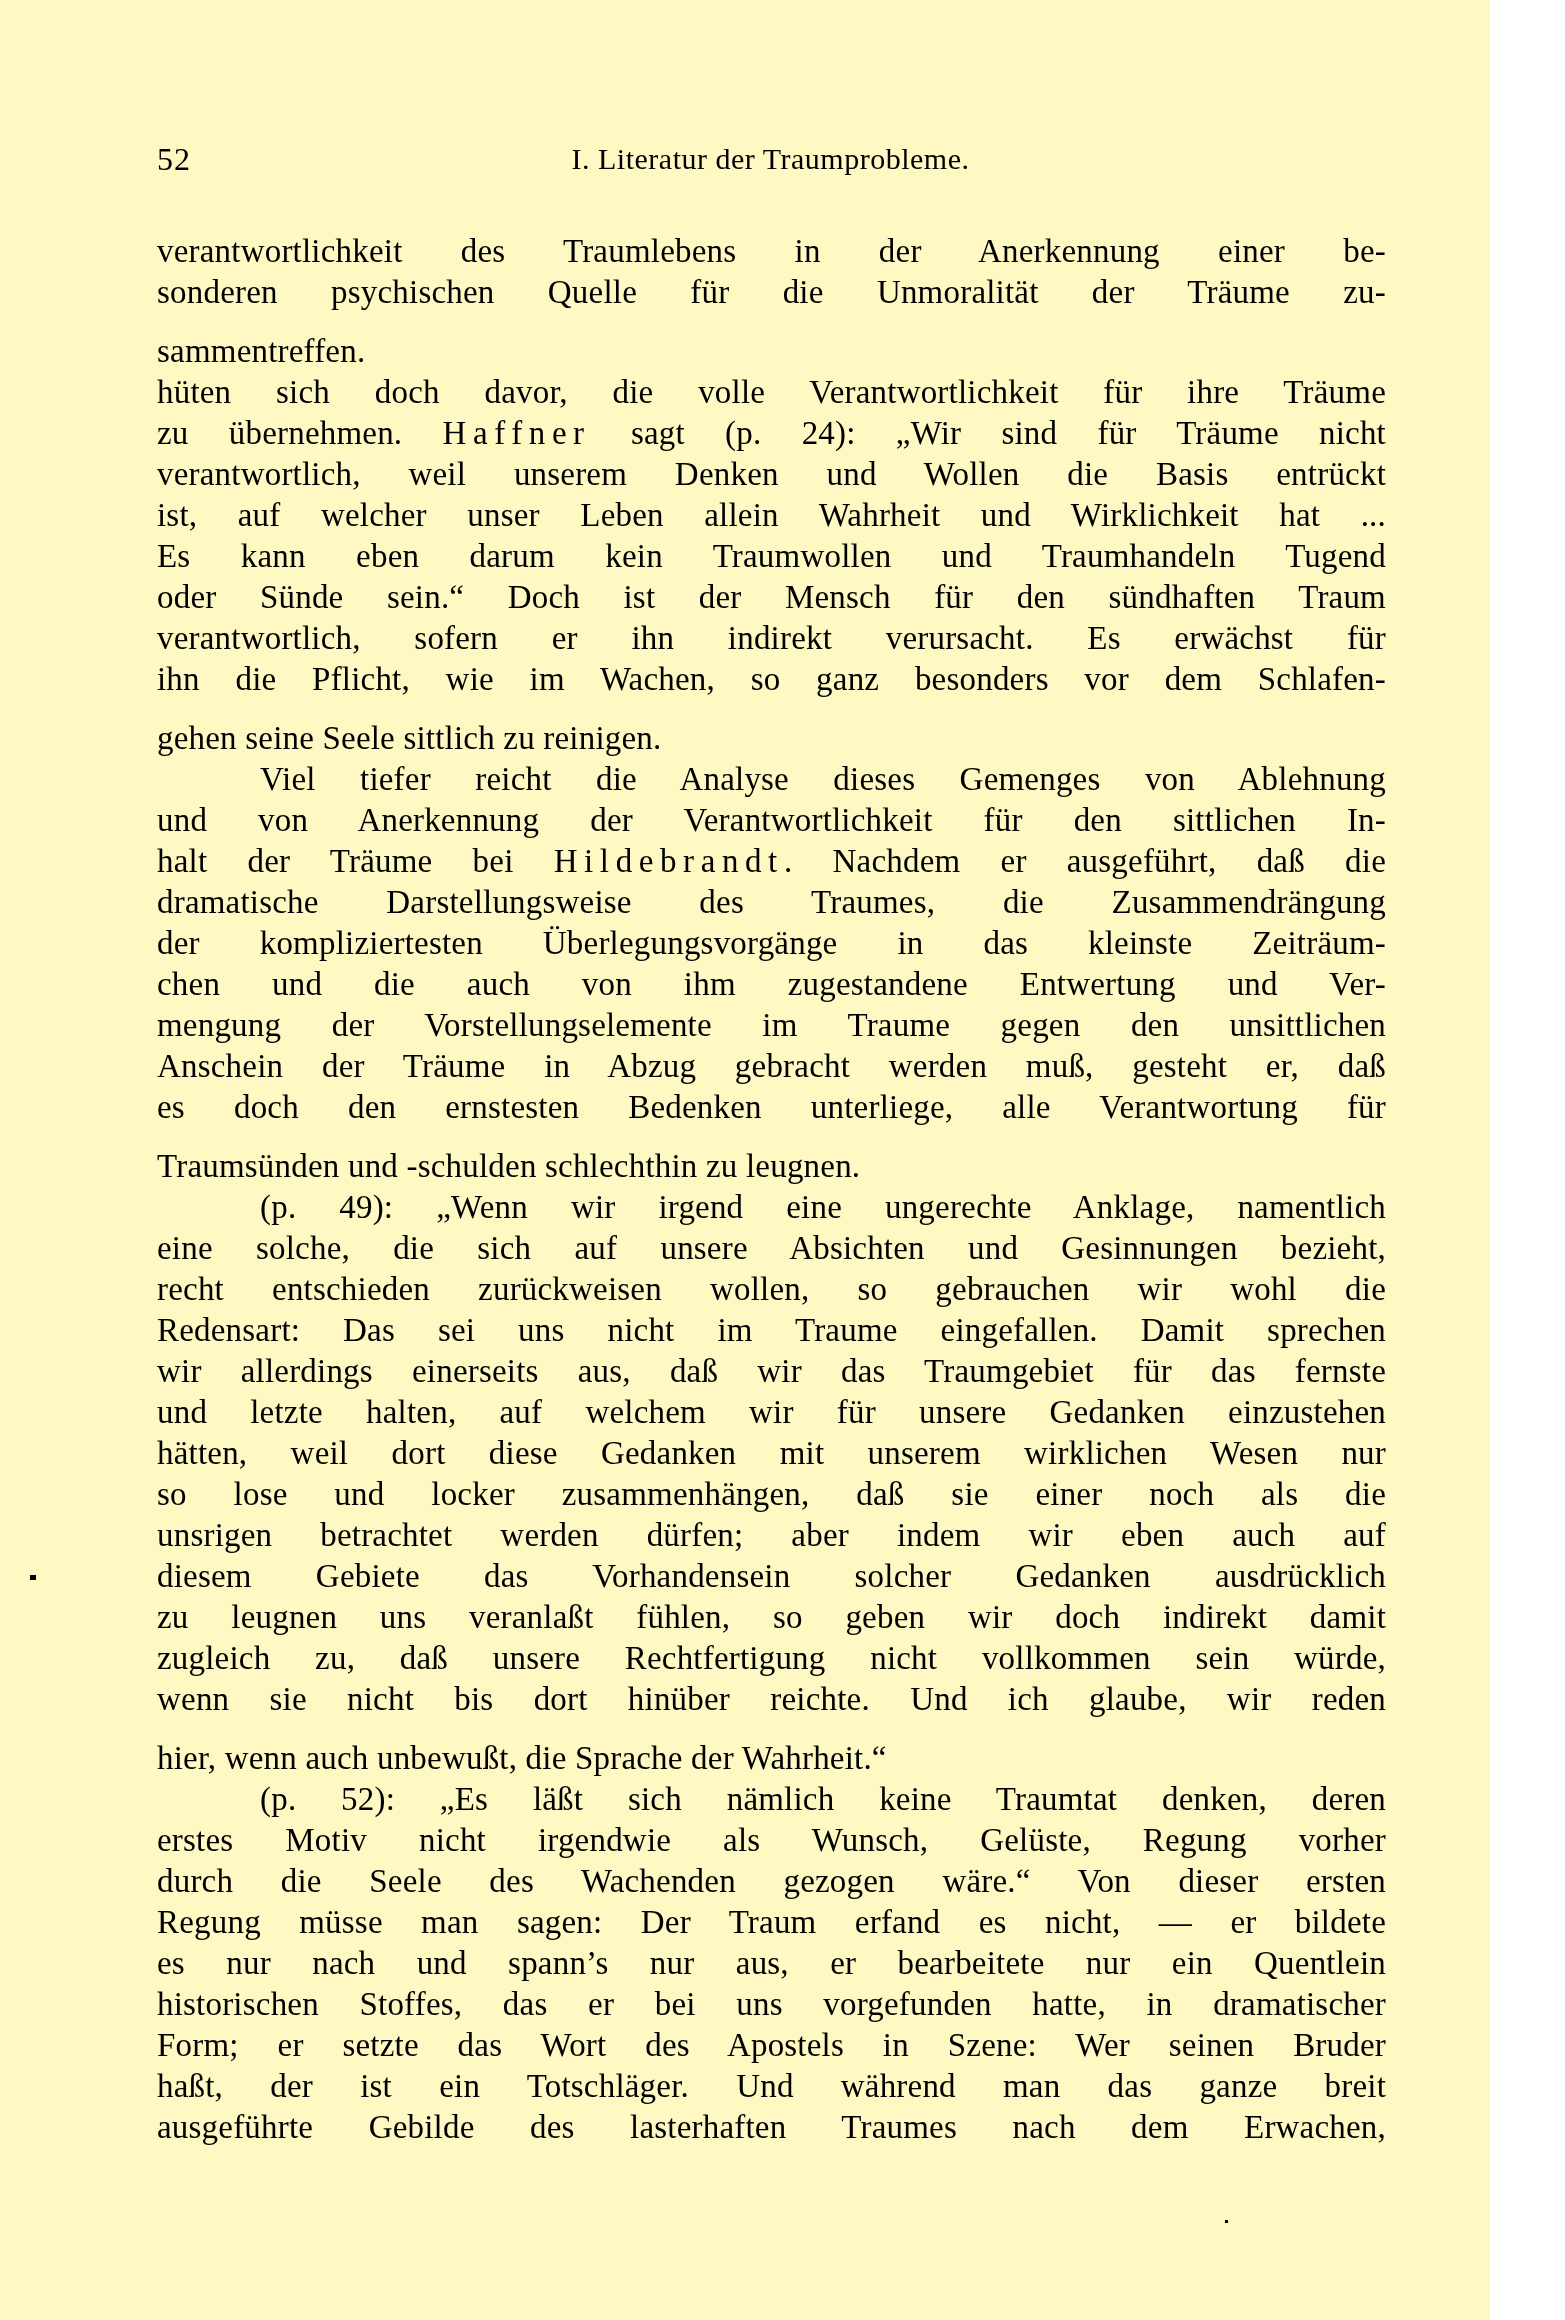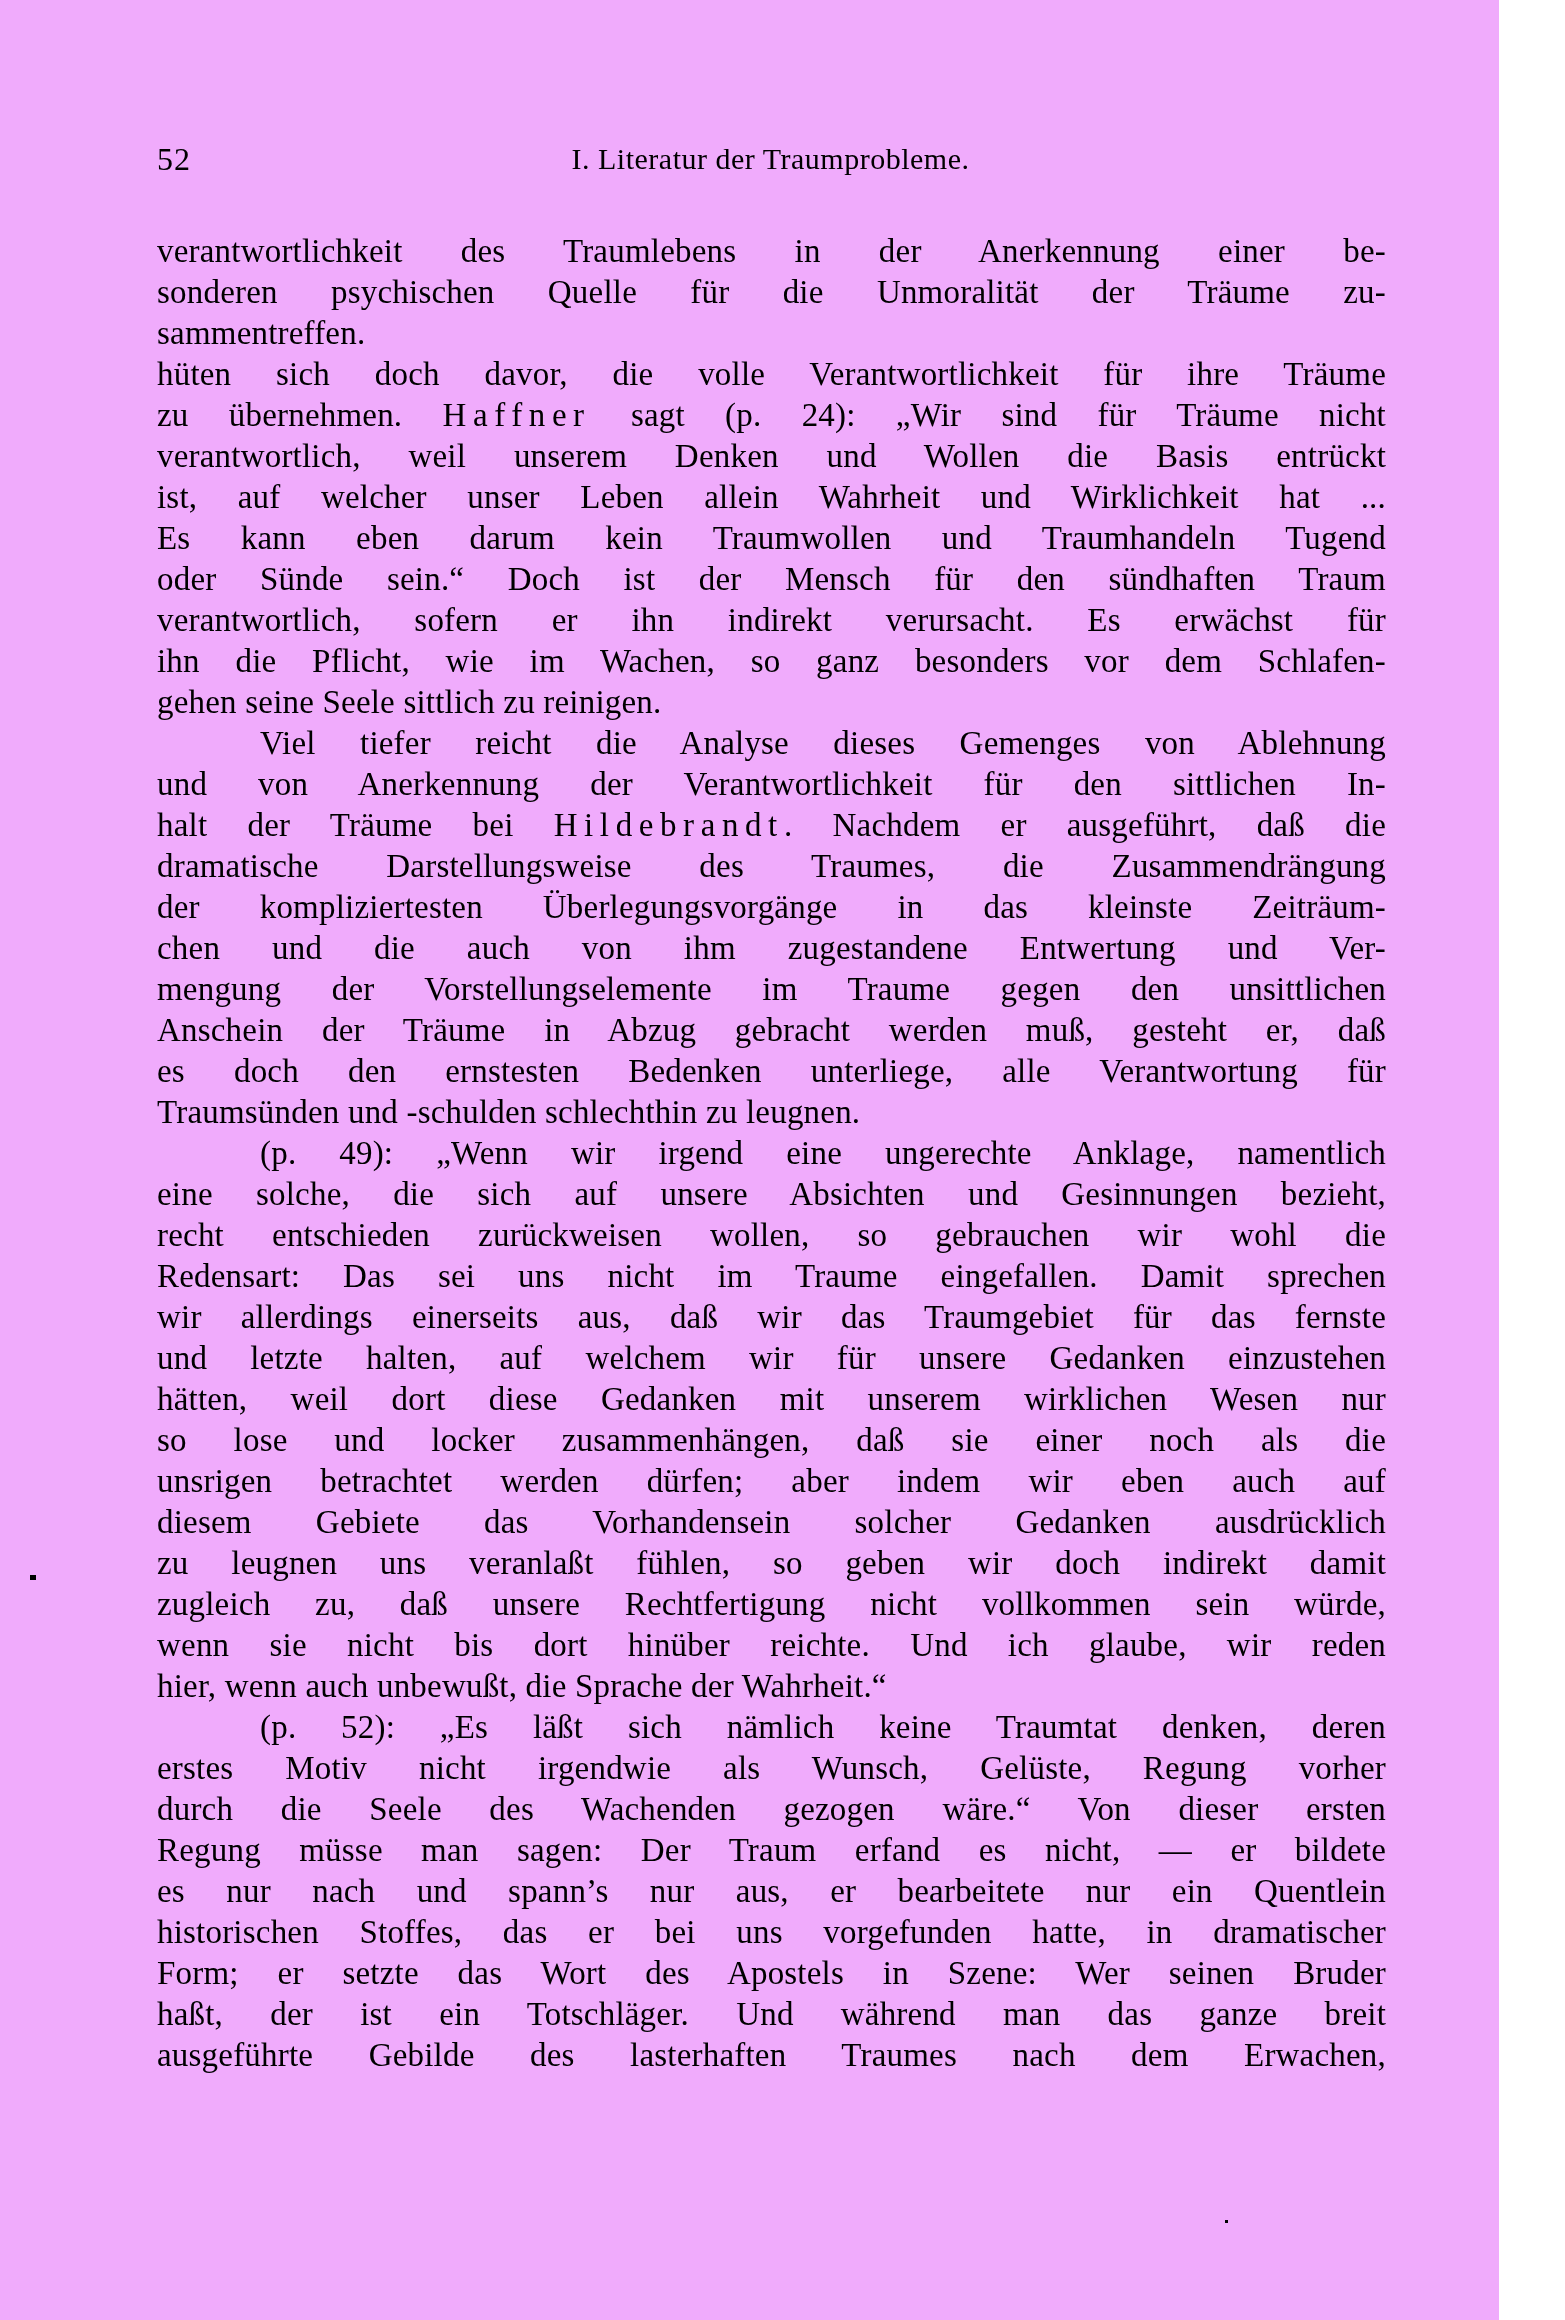--- a/index.html
+++ b/index.html
@@ -4,25 +4,24 @@
 <style>
   html, body {
     margin: 0;
     padding: 0;
     background: #ffffff;
   }
   .page {
     position: relative;
     width: 1490px;
     height: 2321px;
-    background: #f0abfc;
+    background: #fef9c3;
     color: #000000;
     font-family: "Liberation Serif", "DejaVu Serif", serif;
     overflow: hidden;
-    padding-left: 9px;
   }
   .header {
     position: absolute;
     top: 141px;
     left: 157px;
     width: 1229px;
     height: 43px;
   }
   .page-number {
     position: absolute;
@@ -54,20 +53,21 @@
     text-align: justify;
     text-align-last: justify;
     letter-spacing: 0.2px;
     white-space: normal;
   }
   .line.indent {
     text-indent: 103px;
   }
   .line.para-end {
     text-align-last: left;
+    margin-top: 18px;
   }
   .spaced {
     letter-spacing: 6.6px;
   }
   .speck {
     position: absolute;
     background: #000;
   }
   .speck-a { left: 30px; top: 1575px; width: 5.6px; height: 4.7px; }
   .speck-b { left: 1225px; top: 2220px; width: 2.8px; height: 2.8px; }

